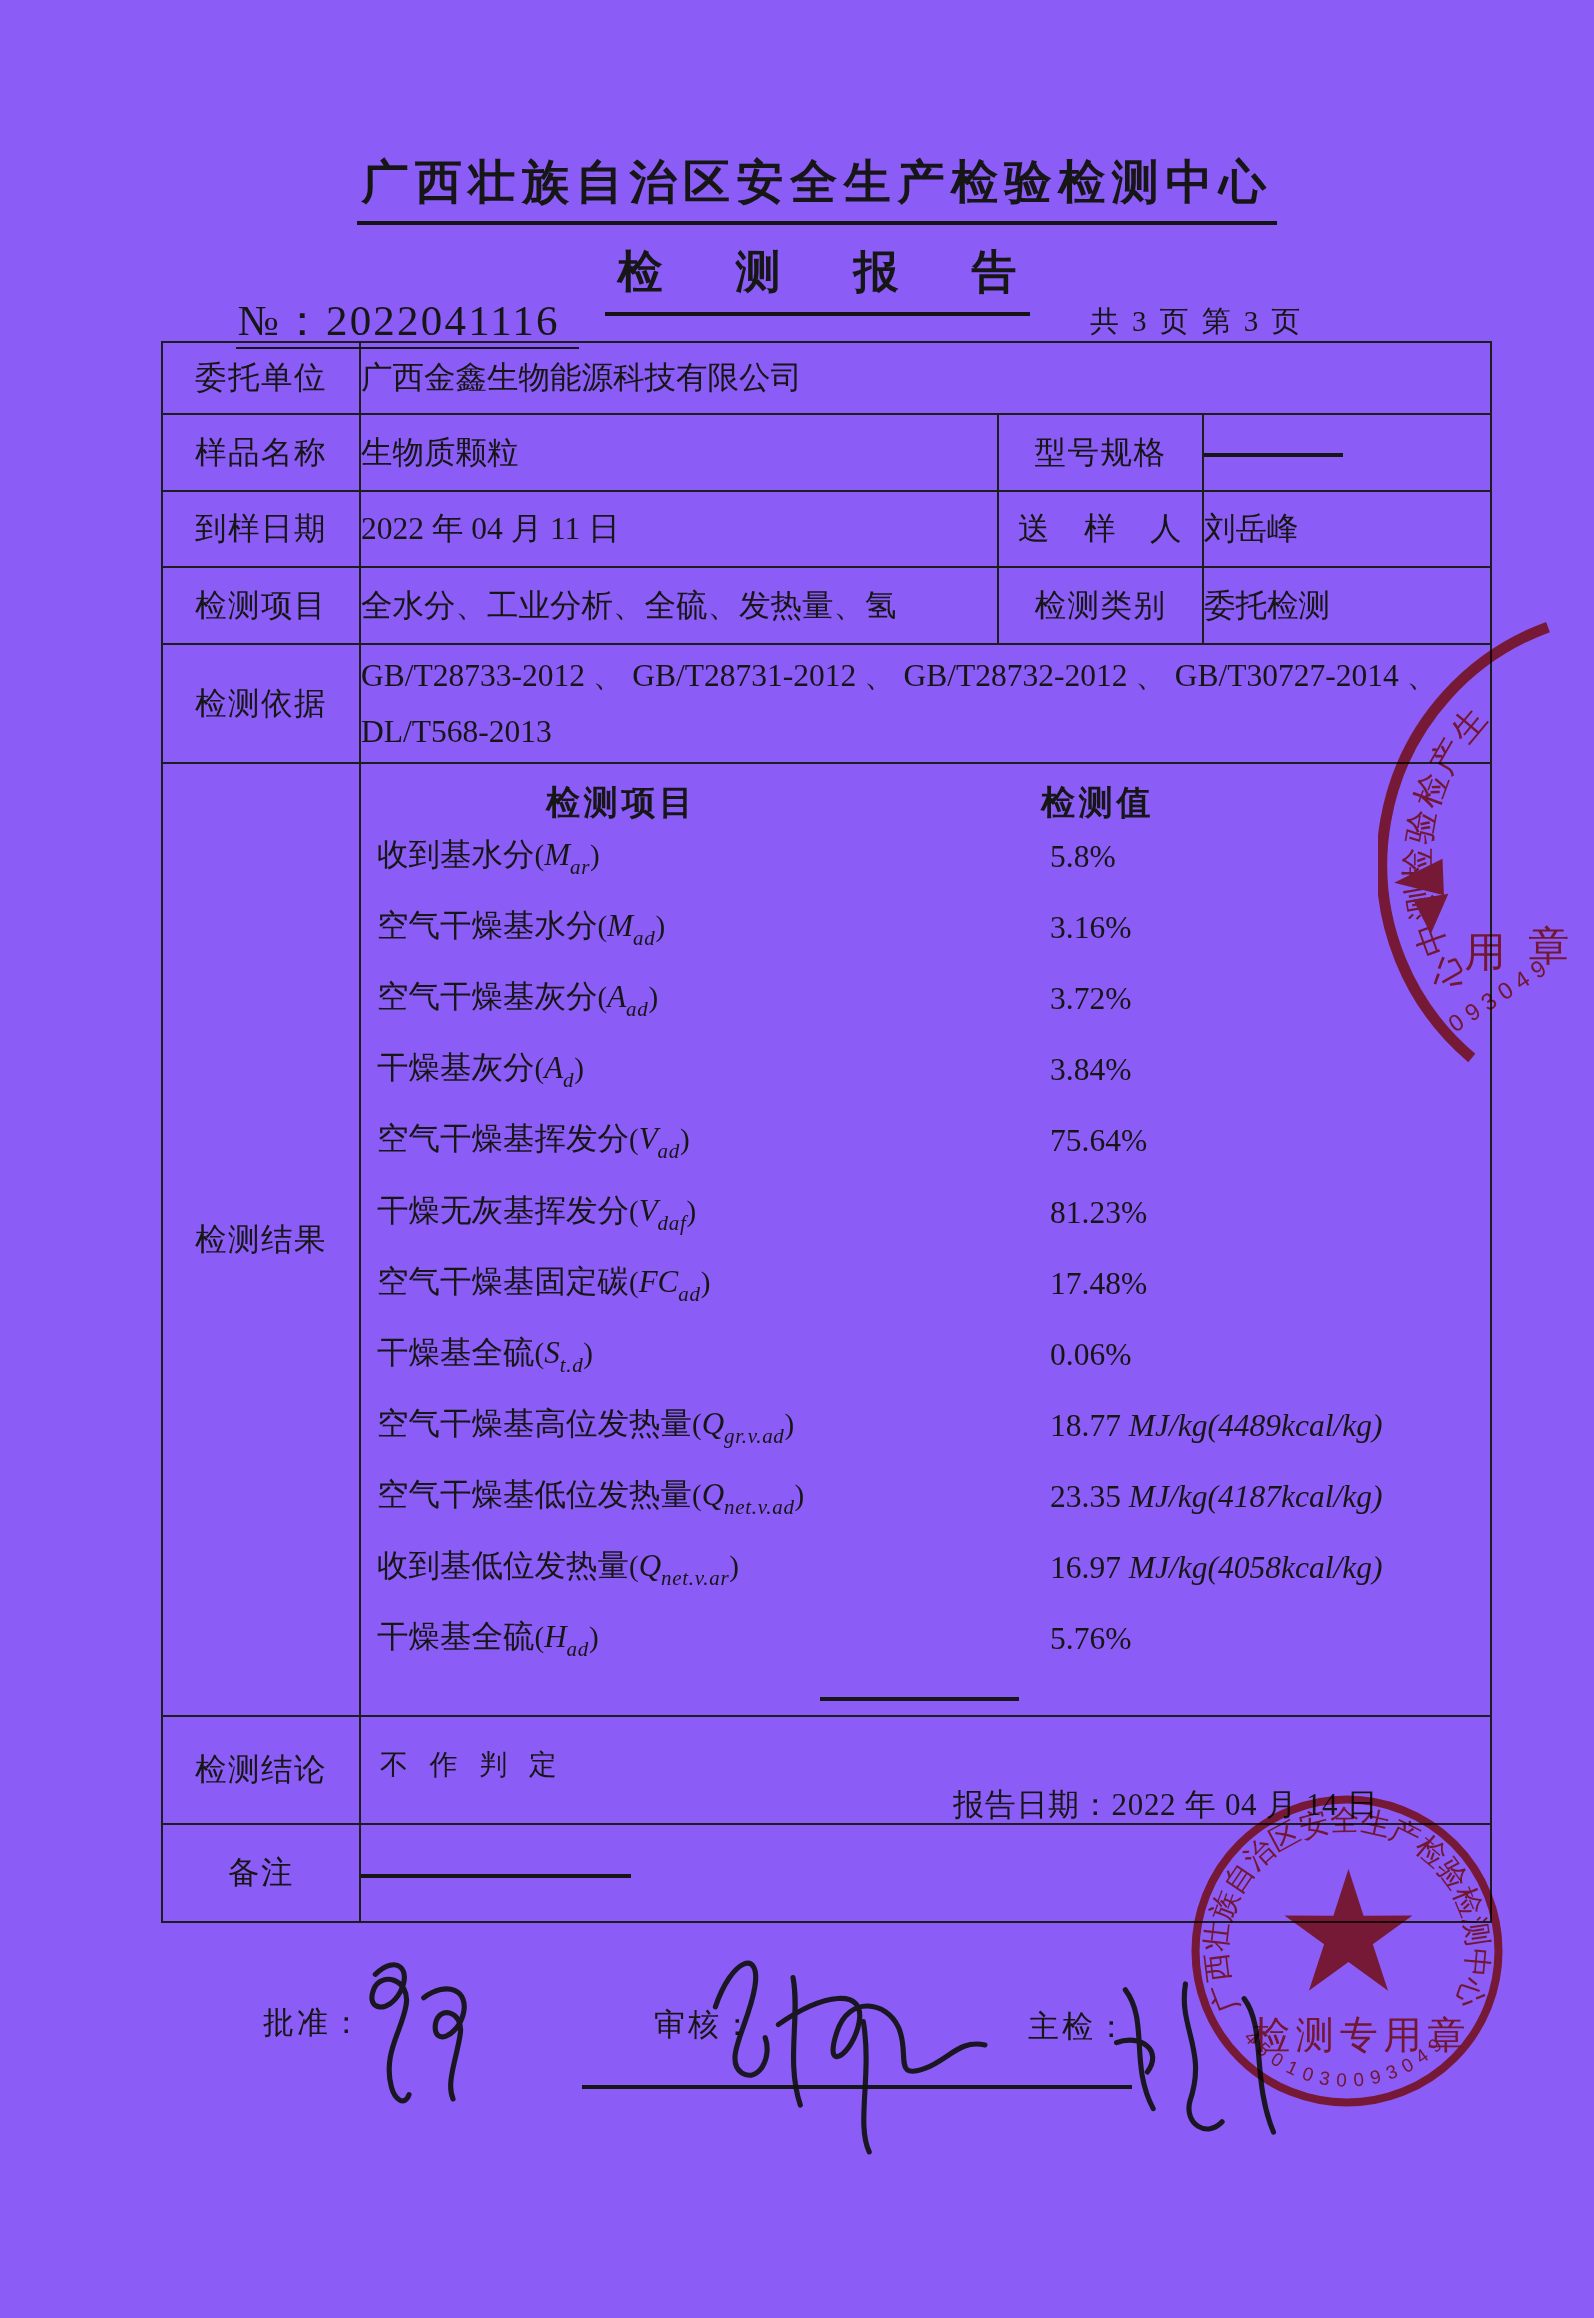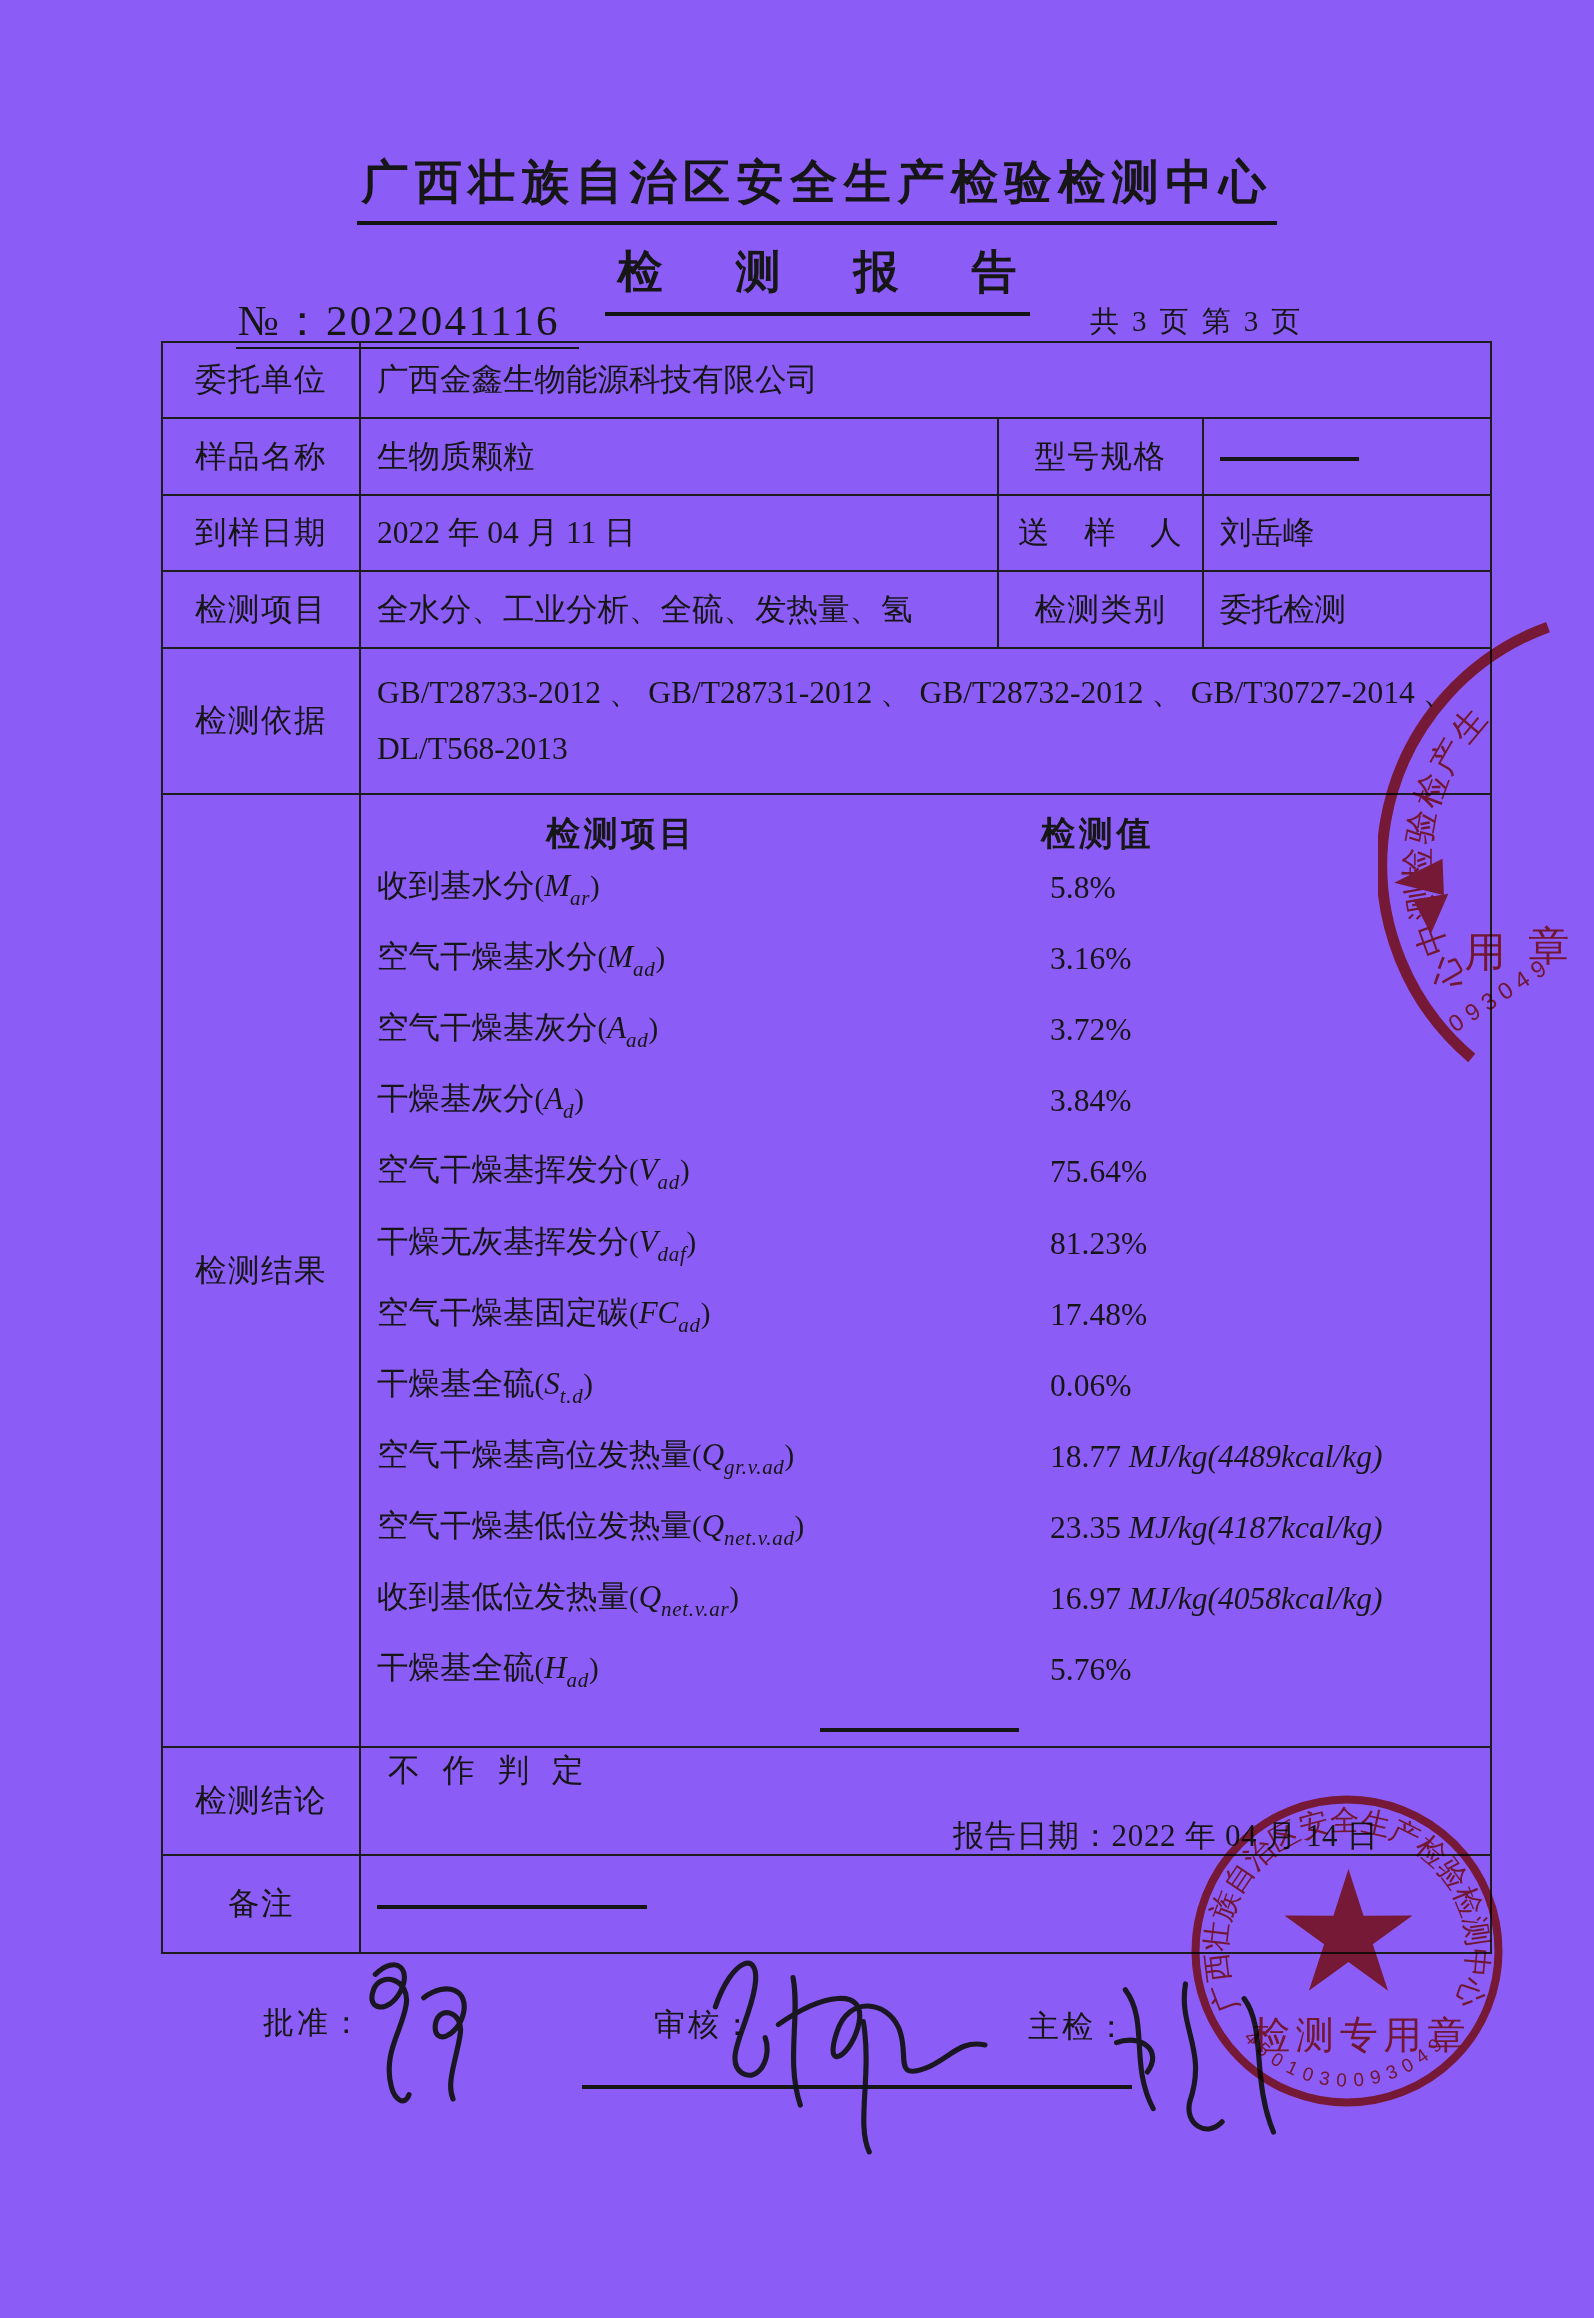--- a/index.html
+++ b/index.html
@@ -37,21 +37,21 @@
   .report-no .in{border-bottom:2.9px solid #151515;padding:0 19px 2.9px 1.5px;letter-spacing:2.2px;}
   .page-info{
     position:absolute;left:1090px;top:302px;font-size:29px;letter-spacing:2.9px;
   }
   
   table.main{
     position:absolute;left:161px;top:341px;width:1329px;
     border-collapse:collapse;table-layout:fixed;
   }
   table.main td{
-    border:2.9px solid #1d1d1d;font-size:31.5px;vertical-align:middle;padding:16px;
+    border:2.9px solid #1d1d1d;font-size:31.5px;vertical-align:middle;padding:0;
   }
   td.lbl{text-align:center;letter-spacing:1.5px;}
   td.val{padding-left:16px;}
   .dash{display:inline-block;height:4.4px;background:#161616;vertical-align:middle;}
   .basis-cell{padding:11.7px 44px 7.3px 16px;line-height:56px;white-space:pre-line;vertical-align:top;}
   
   td.res-cell{position:relative;}
   .res-h{position:absolute;font-weight:bold;font-size:34px;letter-spacing:3.7px;top:16px;}
   .res-h.h1{left:185px;}
   .res-h.h2{left:680px;}
@@ -60,21 +60,21 @@
   .res-val{position:absolute;left:689px;top:50%;transform:translateY(-50%);font-size:31.5px;white-space:nowrap;}
   .frm{font-size:29px;}
   .frm::before{content:"(";}
   .frm::after{content:")";}
   .frm i{font-size:31px;}
   .frm sub{font-style:italic;font-size:21px;vertical-align:-8.8px;letter-spacing:0.7px;}
   .res-val .unit{font-style:italic;}
   .end-line{position:absolute;left:459px;top:933px;width:199px;height:3.7px;background:#161616;}
   
   td.concl-cell{position:relative;}
-  .concl-text{position:absolute;left:19px;top:1px;font-size:32px;letter-spacing:7.3px;margin-left:8px;}
+  .concl-text{position:absolute;left:19px;top:29px;font-size:28px;letter-spacing:7.3px;}
   .report-date{position:absolute;left:592px;top:67px;font-size:31px;letter-spacing:0.7px;white-space:nowrap;}
   .remark-cell{padding-left:13px;}
   
   .sig-label{position:absolute;font-size:31px;letter-spacing:2.9px;z-index:3;text-align:center;}
   .sig-svg{position:absolute;z-index:3;}
   .sig-underline{position:absolute;left:582px;top:2085px;width:550px;height:3.7px;background:#161616;z-index:2;}
   
   .stamp{position:absolute;mix-blend-mode:multiply;opacity:.88;z-index:5;}
   .stamp text{font-family:"Liberation Sans","DejaVu Sans",sans-serif;}
 </style>

